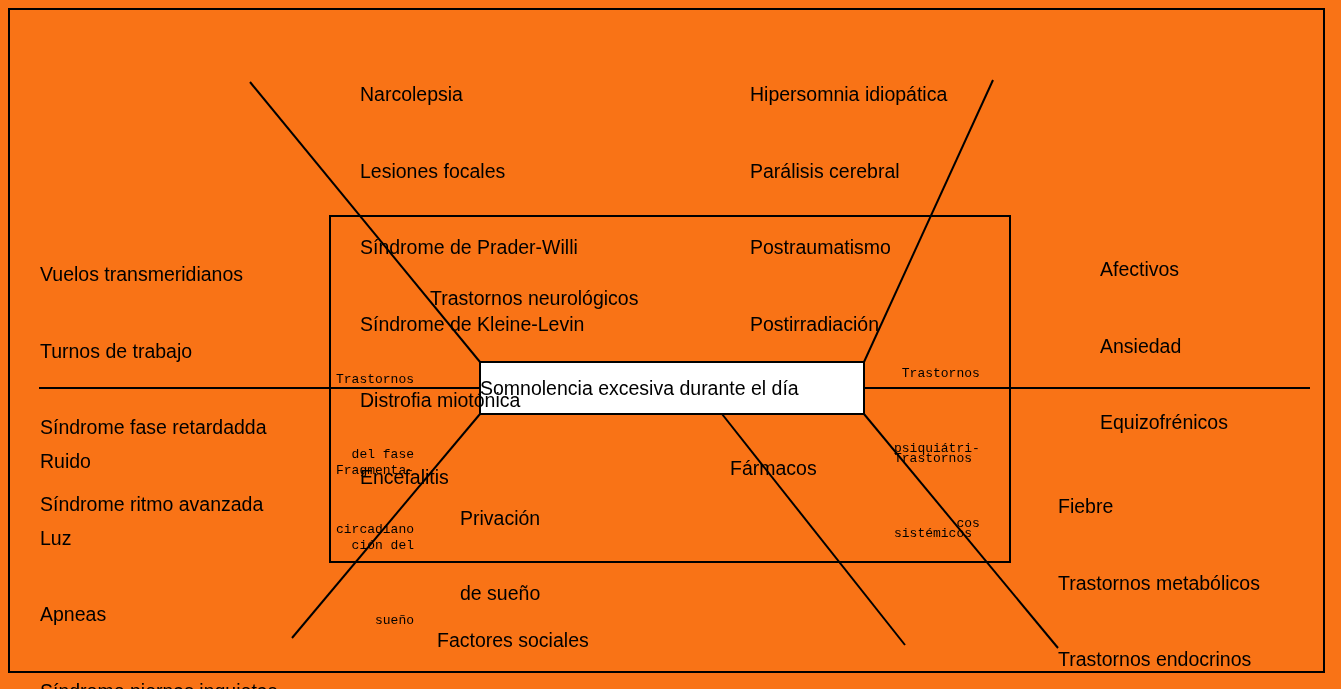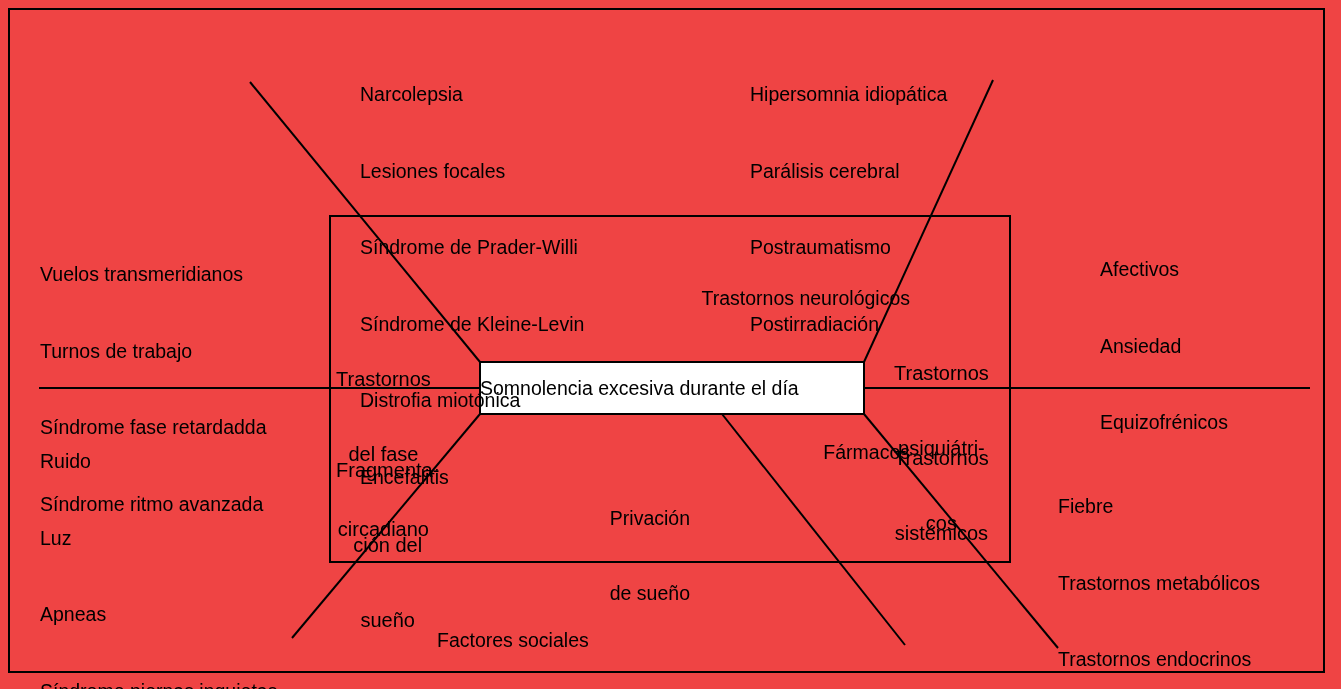--- a/index.html
+++ b/index.html
@@ -9,21 +9,21 @@
     background: #ffffff;
   }
   body {
     font-family: "Liberation Sans", sans-serif;
     color: #000000;
   }
   #canvas {
     position: relative;
     width: 1341px;
     height: 689px;
-    background: #ef4444;
+    background: #f97316;
     overflow: hidden;
   }
   
   .page-frame {
     position: absolute;
     left: 8px;
     top: 8px;
     width: 1317px;
     height: 665px;
     border: 2px solid #000000;
@@ -43,30 +43,31 @@
     font-size: 19.5px;
     line-height: 25.5px;
     white-space: pre;
     color: #000000;
   }
   .tblock div { white-space: pre; }
   .center-text {
     position: absolute;
     font-size: 19.5px;
     line-height: 25px;
-    text-align: right;
+    text-align: left;
     white-space: pre;
   }
   .center-text div { white-space: pre; }
   .label-left {
     position: absolute;
-    font-size: 20px;
+    font-size: 13px;
     line-height: 25px;
-    text-align: center;
+    text-align: right;
     white-space: pre;
+    font-family: Liberation Mono, monospace;
   }
 </style>
 </head>
 <body>
 
 <div id="canvas">
 
   <div class="page-frame"></div>
 
   <svg id="diagram" viewBox="0 0 1341 689">
@@ -163,15 +164,15 @@
   <div class="label-left" style="left:894px; top:396px;">
     <div>Trastornos</div>
     <div>sistémicos</div>
   </div>
 
   <div class="center-text" style="left:460px; top:456px; width:230px;">
     <div>Privación</div>
     <div>de sueño</div>
   </div>
 
-  <div class="center-text" style="left:730px; top:440px; width:180px;">Fármacos</div>
+  <div class="center-text" style="left:730px; top:456px; width:180px;">Fármacos</div>
 
 </div>
 
 </body></html>

